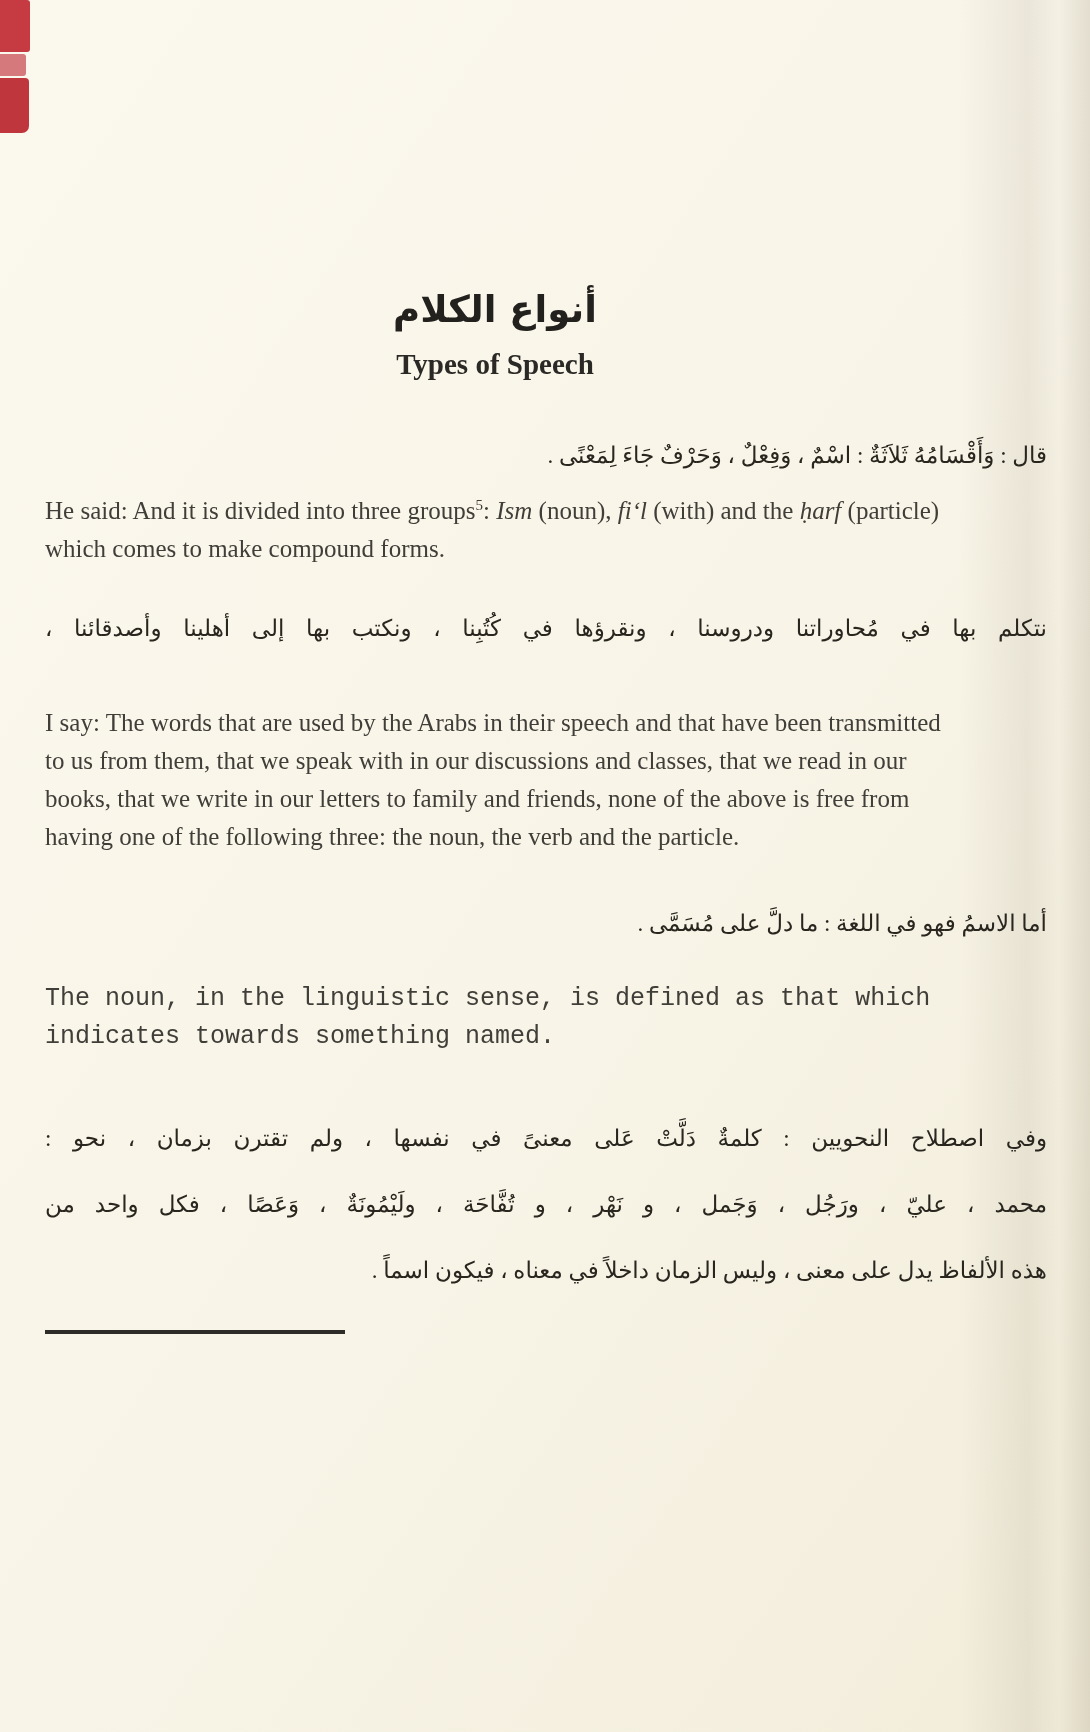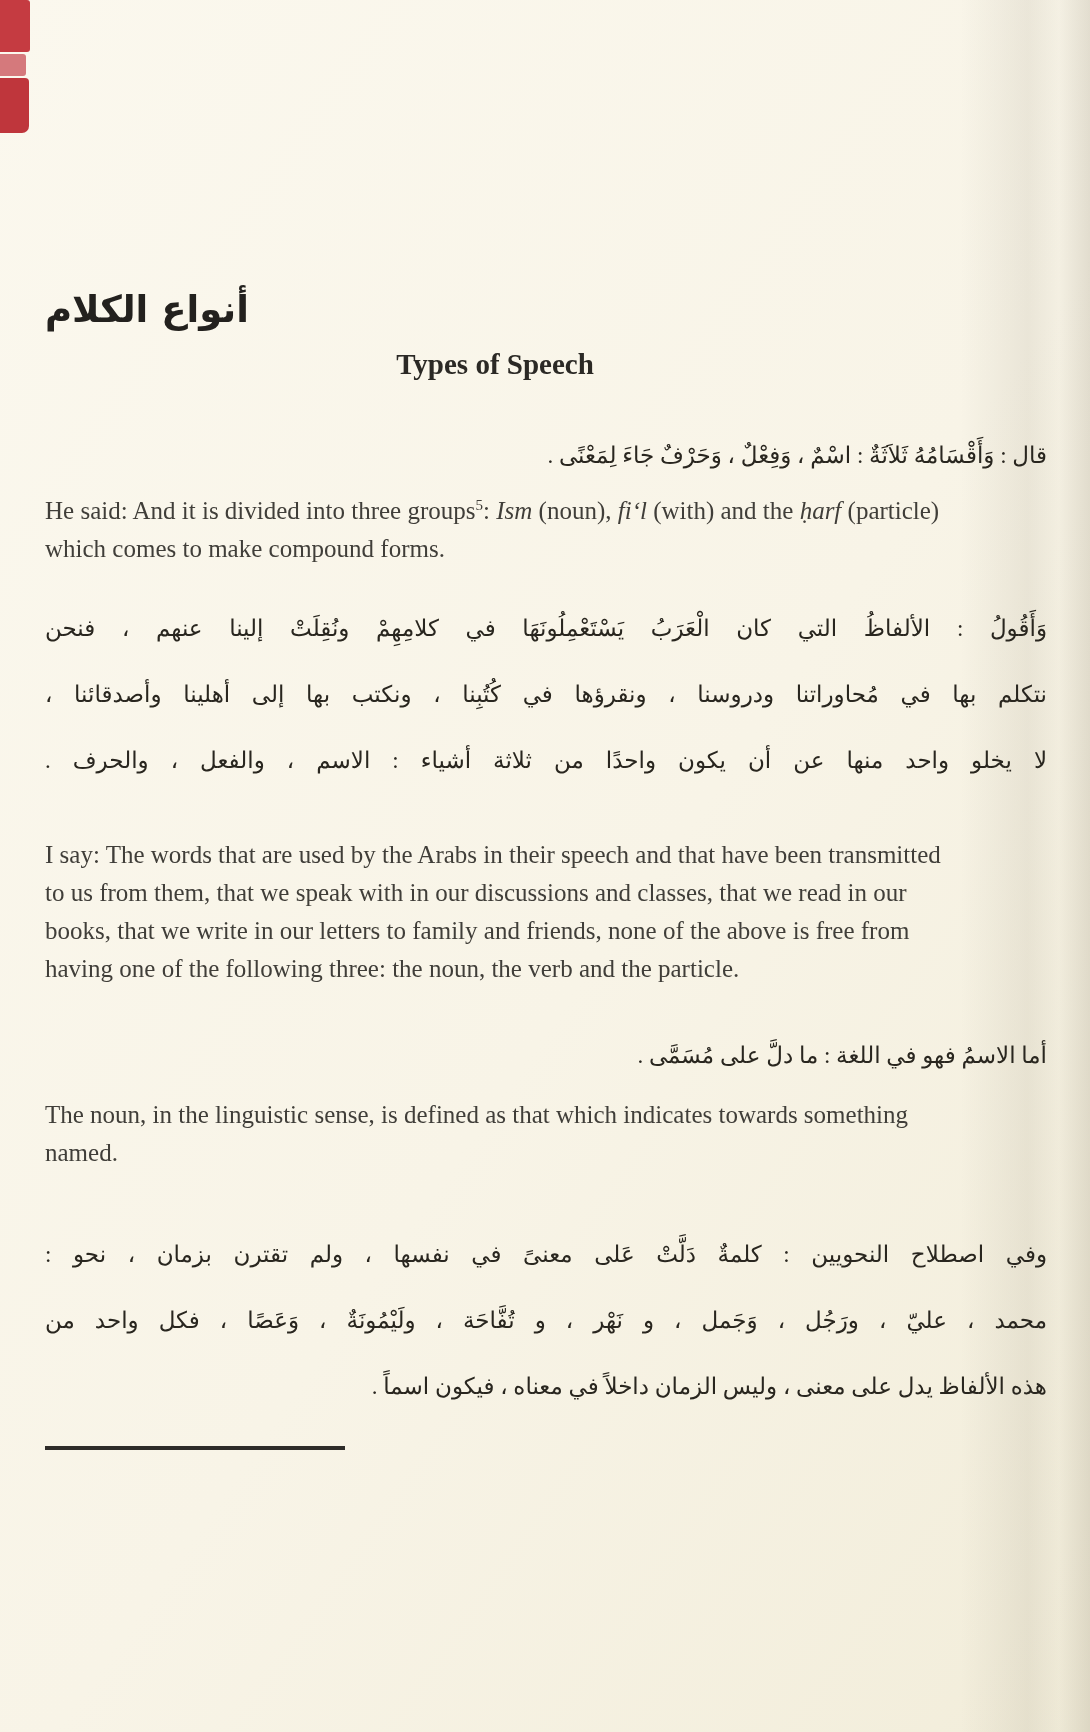--- a/index.html
+++ b/index.html
@@ -24,21 +24,21 @@
     pointer-events: none;
   }
   .mark { position: absolute; left: 0; }
   .mark.m1 { top: 0;    width: 30px; height: 52px; background: #c53b41; border-radius: 0 3px 3px 0; }
   .mark.m2 { top: 54px; width: 26px; height: 22px; background: #d5797c; border-radius: 0 3px 3px 0; }
   .mark.m3 { top: 78px; width: 29px; height: 55px; background: #bf363c; border-radius: 0 4px 7px 0; }
 
   .content { position: relative; padding-left: 45px; }
 
   .ar-title {
-    margin-top: 286px; width: 900px; text-align: left;
+    margin-top: 286px; width: 900px; text-align: center;
     font-family: "DejaVu Sans", sans-serif;
     font-size: 37px; line-height: 48px; font-weight: bold; color: #23211e;
   }
   .en-title {
     margin-top: 10px; width: 900px; text-align: center;
     font-size: 29px; line-height: 40px; font-weight: bold; color: #2b2925;
   }
 
   .ar { font-size: 23px; color: #29261f; }
   .ar.line { width: 1002px; direction: rtl; text-align: right; line-height: 56px; }
@@ -49,21 +49,21 @@
 
   .en { width: 900px; font-size: 25px; line-height: 38px; color: #403e39; }
   .en i, .footnote i { }
   sup { font-size: 15px; vertical-align: super; line-height: 0; }
 
   .b-ar1  { margin-top: 44px; }
   .b-en1  { margin-top: 8px;  }
   .b-arp1 { margin-top: 28px; }
   .b-en2  { margin-top: 42px; }
   .b-ar3  { margin-top: 40px; }
-  .b-en3  { margin-top: 12px; }
+  .b-en3  { margin-top: 28px; font-family: Liberation Mono, monospace; }
   .b-arp2 { margin-top: 50px; }
 
   .footnote-rule { margin-top: 26px; width: 300px; height: 4px; background: #2e2c29; }
   .footnote { margin-top: 10px; width: 912px; font-size: 23px; line-height: 37px; color: #3c3a35; }
 </style>
 </head>
 <body>
 
 <div class="page">
 
@@ -76,23 +76,21 @@
 
     <h1 class="ar-title" dir="rtl" lang="ar">أنواع الكلام</h1>
 
     <h2 class="en-title">Types of Speech</h2>
 
     <p class="ar line b-ar1" lang="ar">قال : وَأَقْسَامُهُ ثَلاَثَةٌ : اسْمٌ ، وَفِعْلٌ ، وَحَرْفٌ جَاءَ لِمَعْنًى .</p>
 
     <p class="en b-en1"><span>He said: And it is divided into three groups</span><sup>5</sup><span>: </span><i>Ism</i><span> (noun), </span><i>fi‘l</i><span> (with) and the </span><i>ḥarf</i><span> (particle) which comes to make compound forms.</span></p>
 
     <div class="ar para b-arp1" lang="ar">
-      <div class="jline">وَأَقُولُ : الألفاظُ التي كان الْعَرَبُ يَسْتَعْمِلُونَهَا في كلامِهِمْ ونُقِلَتْ إلينا عنهم ، فنحن</div>
       <div class="jline">نتكلم بها في مُحاوراتنا ودروسنا ، ونقرؤها في كُتُبِنا ، ونكتب بها إلى أهلينا وأصدقائنا ،</div>
-      <div class="jline">لا يخلو واحد منها عن أن يكون واحدًا من ثلاثة أشياء : الاسم ، والفعل ، والحرف .</div>
     </div>
 
     <p class="en b-en2">I say: The words that are used by the Arabs in their speech and that have been transmitted to us from them, that we speak with in our discussions and classes, that we read in our books, that we write in our letters to family and friends, none of the above is free from having one of the following three: the noun, the verb and the particle.</p>
 
     <p class="ar line b-ar3" lang="ar">أما الاسمُ فهو في اللغة : ما دلَّ على مُسَمَّى .</p>
 
     <p class="en b-en3">The noun, in the linguistic sense, is defined as that which indicates towards something named.</p>
 
     <div class="ar para b-arp2" lang="ar">
       <div class="jline">وفي اصطلاح النحويين : كلمةٌ دَلَّتْ عَلى معنىً في نفسها ، ولم تقترن بزمان ، نحو :</div>

